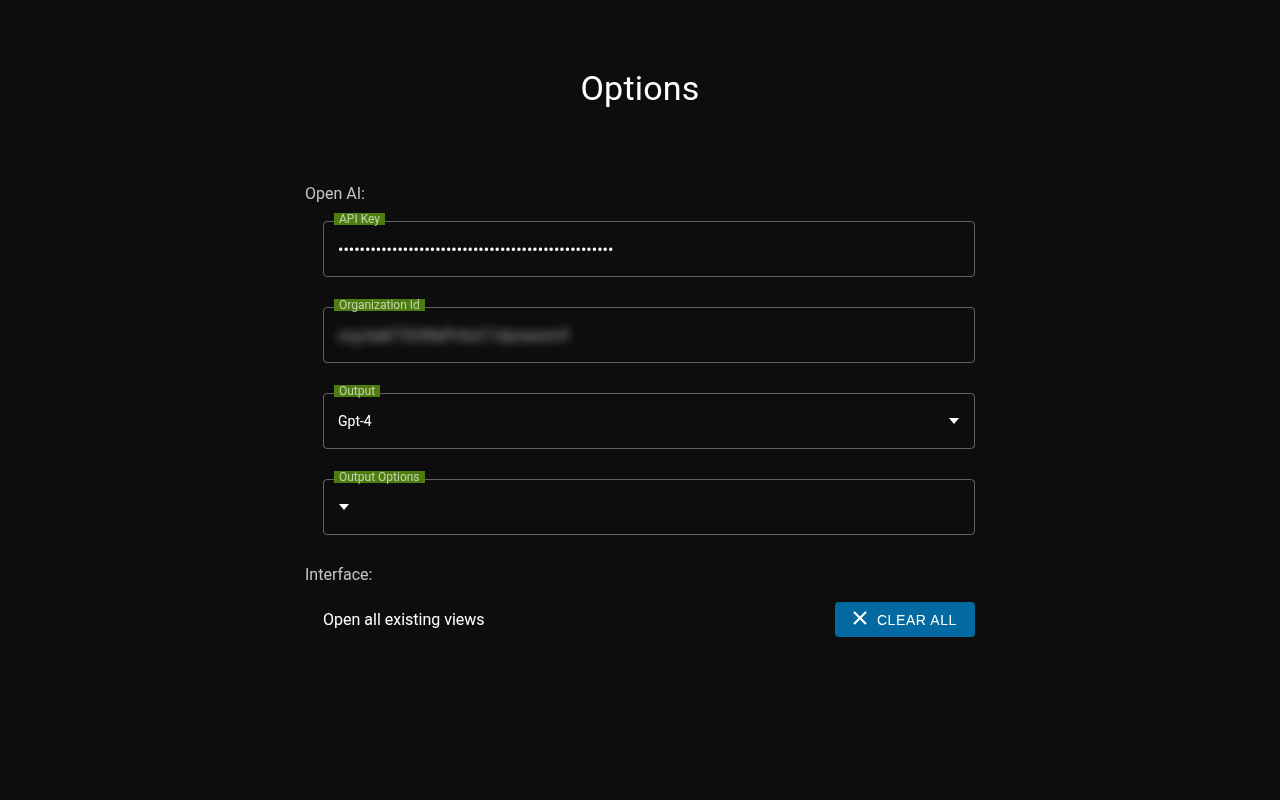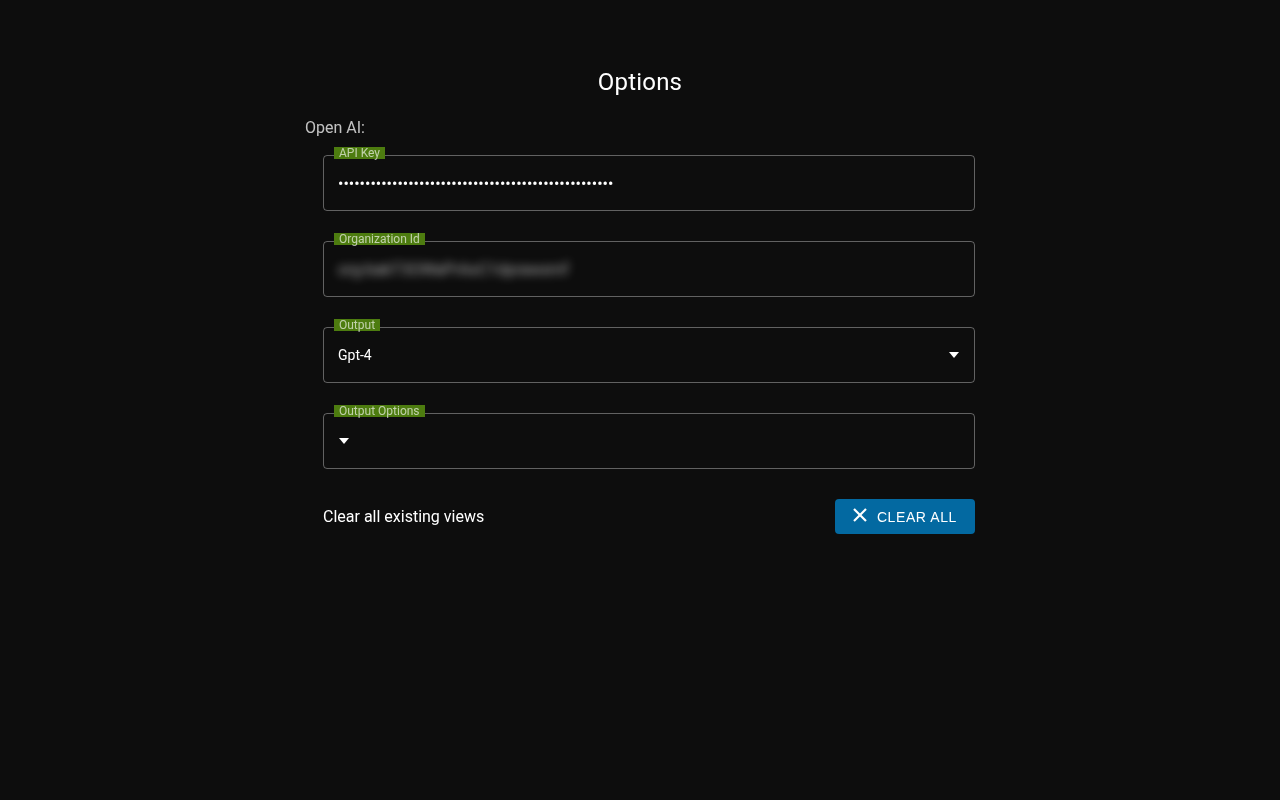--- a/index.html
+++ b/index.html
@@ -16,24 +16,24 @@
       overflow: hidden;
     }
     .container {
       width: 100%;
       padding-top: 68px;
       display: flex;
       flex-direction: column;
       align-items: center;
     }
     .page-title {
-      font-size: 24px;
+      font-size: 34px;
       font-weight: 400;
       color: #fff;
-      margin-bottom: 22px;
+      margin-bottom: 76px;
       letter-spacing: 0.2px;
     }
     .form-wrap {
       width: 670px;
     }
     .section-label {
       font-size: 16px;
       color: rgba(255,255,255,0.75);
       margin-bottom: 18px;
     }
@@ -184,24 +184,25 @@
           <span class="field-legend">Output Options</span>
           <div class="dropdown-caret">
             <svg viewBox="0 0 10 6">
                 <path d="M0 0 L5 6 L10 0 Z"></path>
               </svg>
           </div>
         </div>
       </div>
     </div>
 
+    <div class="section-label section-gap">Interface:</div>
 
 
     <div class="action-row">
-      <div class="action-text">Clear all existing views</div>
+      <div class="action-text">Open all existing views</div>
       <button class="clear-btn">
         <span>
           <svg viewBox="0 0 14 14">
               <line x1="1" y1="1" x2="13" y2="13"></line>
               <line x1="13" y1="1" x2="1" y2="13"></line>
             </svg>
         </span>
         <span>CLEAR ALL</span>
       </button>
     </div>

